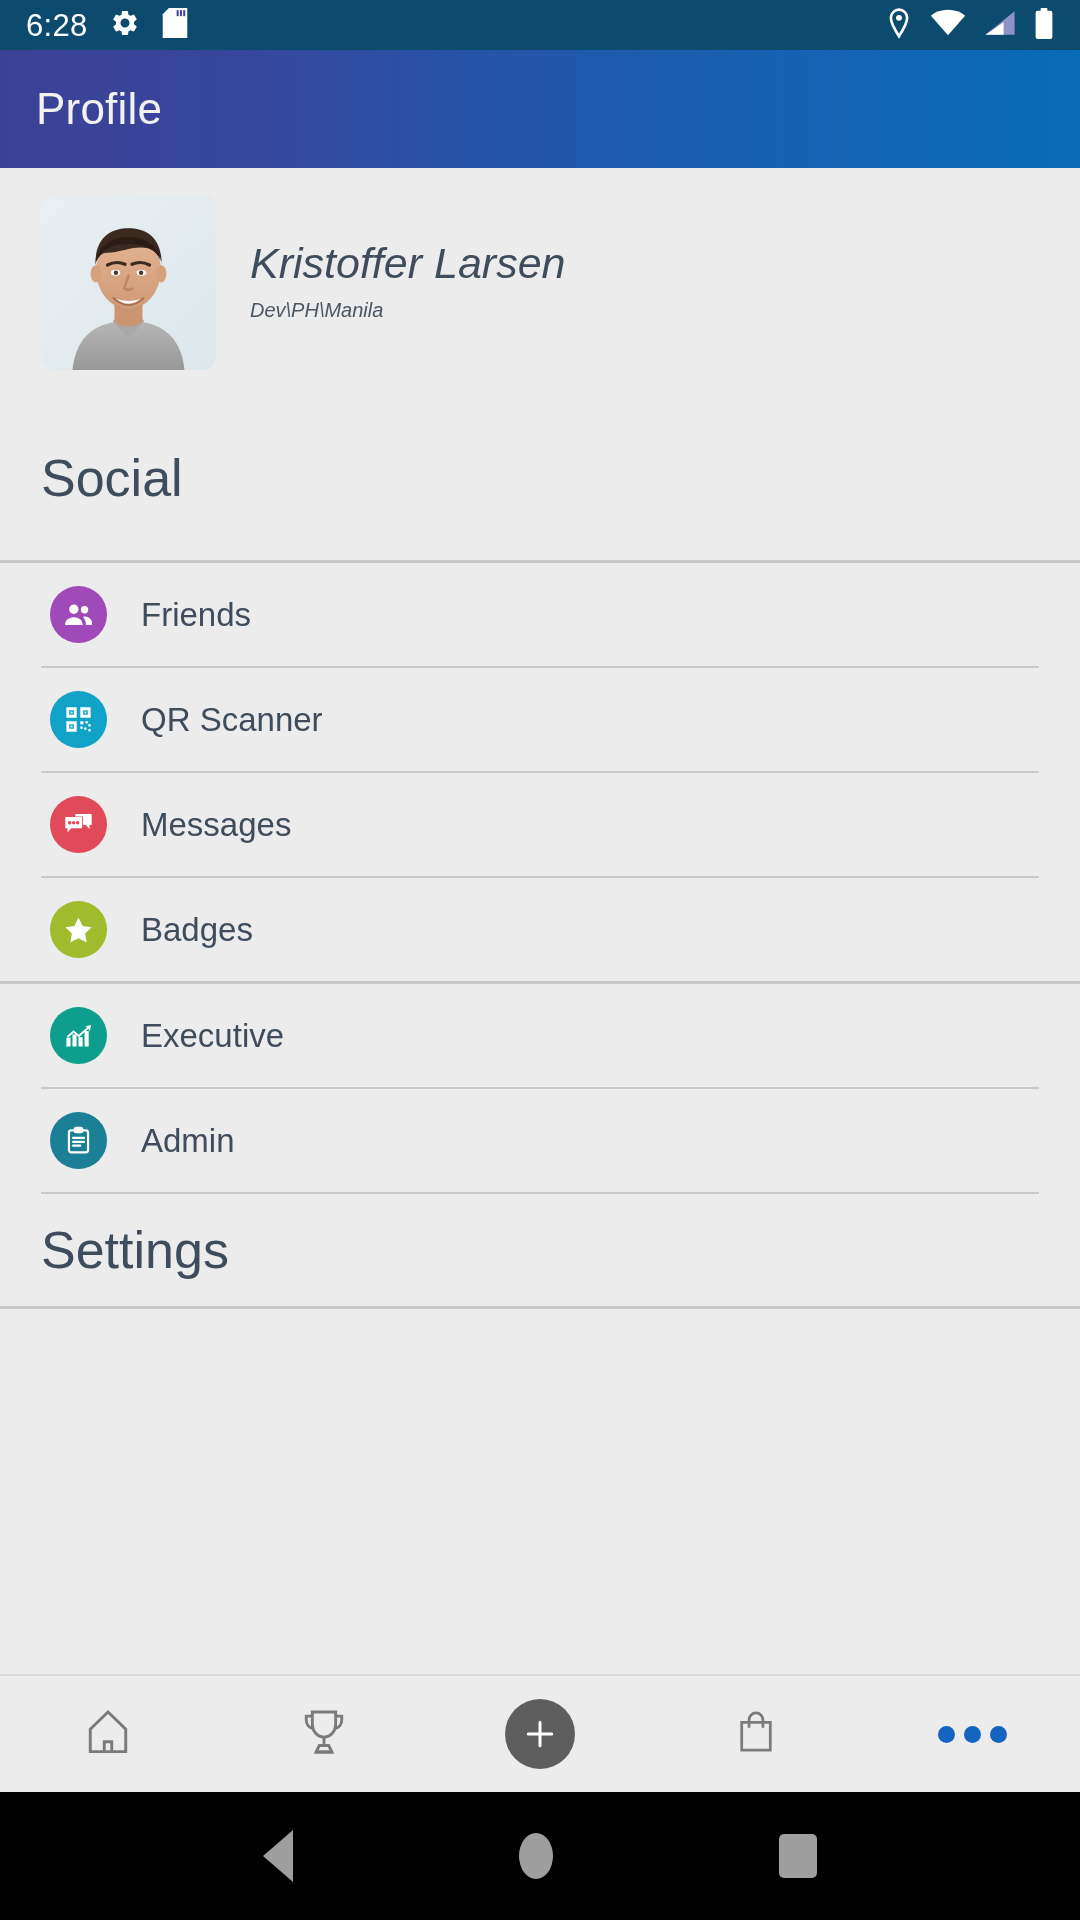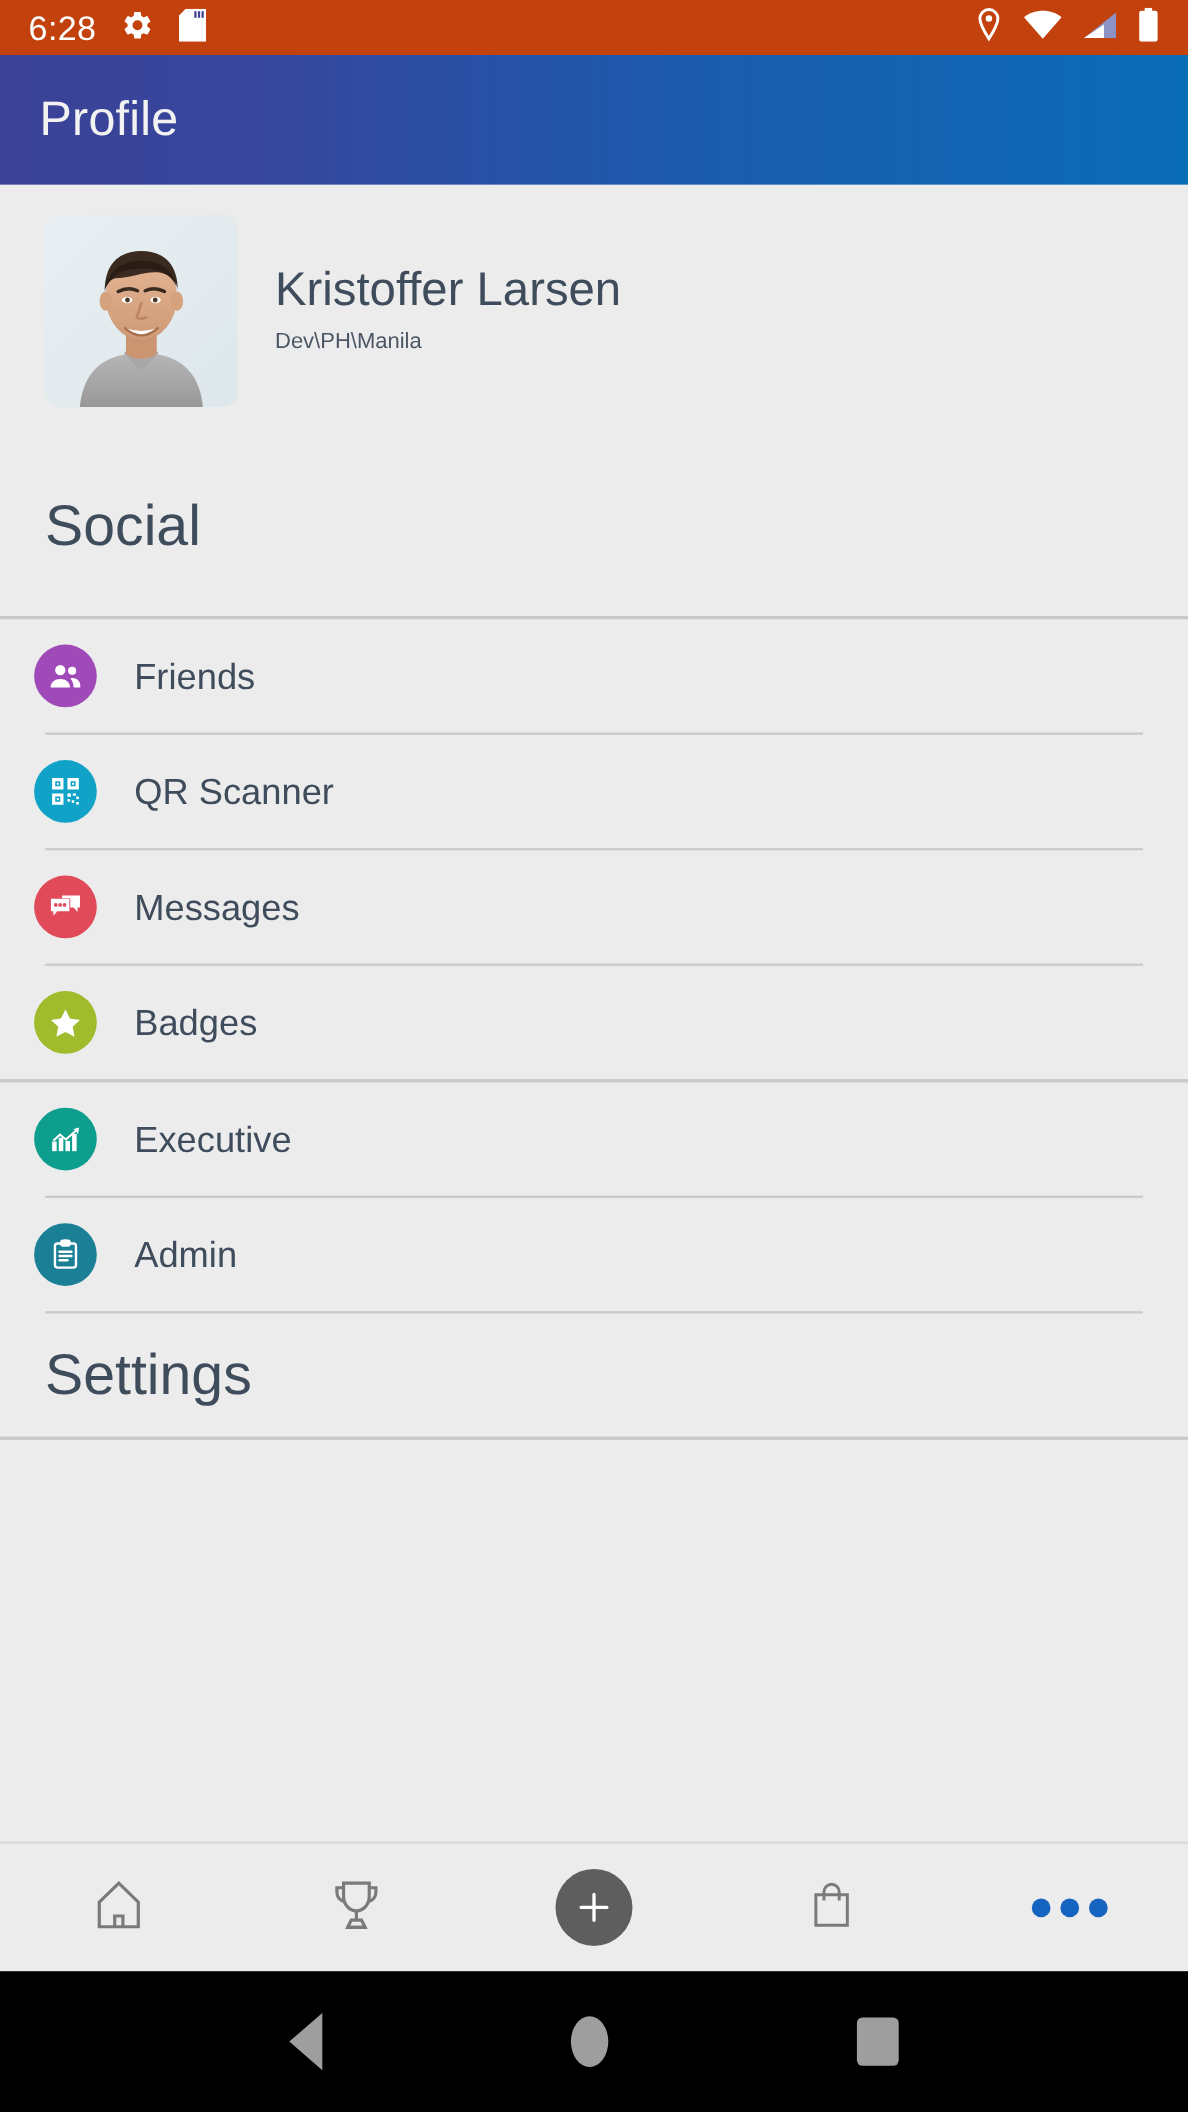--- a/index.html
+++ b/index.html
@@ -7,21 +7,21 @@
   body {
     font-family:"Liberation Sans", sans-serif;
     background:#ececec;
     overflow:hidden;
   }
   #app { position:relative; width:1080px; height:1920px; display:flex; flex-direction:column; }
 
   
   .statusbar {
     height:50px; flex:0 0 50px;
-    background:#c2410c;
+    background:#0c4a6e;
     display:flex; align-items:center;
     padding:7px 26px;
     color:#fff;
   }
   .sb-left { display:flex; align-items:center; gap:22px; }
   .sb-time { font-size:31px; letter-spacing:.3px; line-height:1; }
   .sb-right { margin-left:auto; display:flex; align-items:center; gap:18px; }
   .sb-ico { display:block; }
 
   
@@ -43,38 +43,38 @@
   }
   .avatar {
     width:175px; height:175px;
     border-radius:14px;
     background:#e3eaee;
     overflow:hidden;
     flex:0 0 175px;
     position:relative;
   }
   .avatar svg { display:block; width:100%; height:100%; }
-  .profile-text { padding-left:34px; padding-top:44px; }
+  .profile-text { padding-left:34px; padding-top:44px;font-style:italic; }
   .profile-name { font-size:43px; color:#3f4c5c; line-height:1.15; font-weight:400; }
   .profile-sub  { font-size:20px; color:#4a5663; margin-top:11px; font-weight:400; }
 
   .section-header {
     font-size:52px; color:#3f4c5c; font-weight:400;
     padding:0 0 0 41px;
     display:flex; align-items:center;
   }
   .sec-social   { height:112px; margin-top:60px; align-items:flex-start; }
   .sec-admin    { height:100px; }
   .sec-settings { height:112px; }
   .hdr-rule { height:3px; background:#c8c8c8; width:100%; }
 
   .row {
     display:flex; align-items:center;
     height:103px;
-    padding-left:31px;
+    padding-left:50px;
     position:relative;
   }
   .row-icon {
     width:57px; height:57px; border-radius:50%;
     flex:0 0 57px;
     display:flex; align-items:center; justify-content:center;
   }
   .row-icon svg { display:block; }
   .row-label { font-size:33px; color:#3f4c5c; padding-left:34px; font-weight:400; }
   .row-divider { height:2px; background:#c9c9c9; margin-left:41px; margin-right:41px; }

